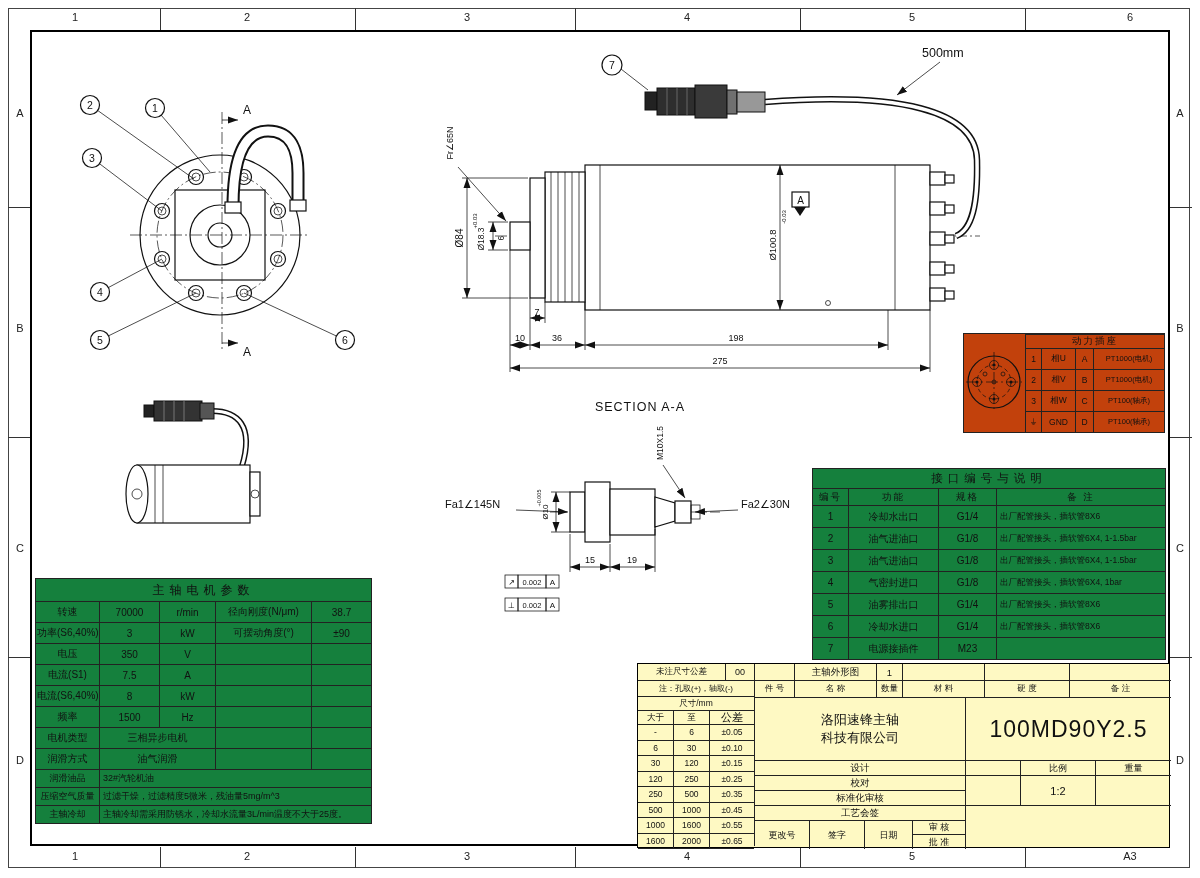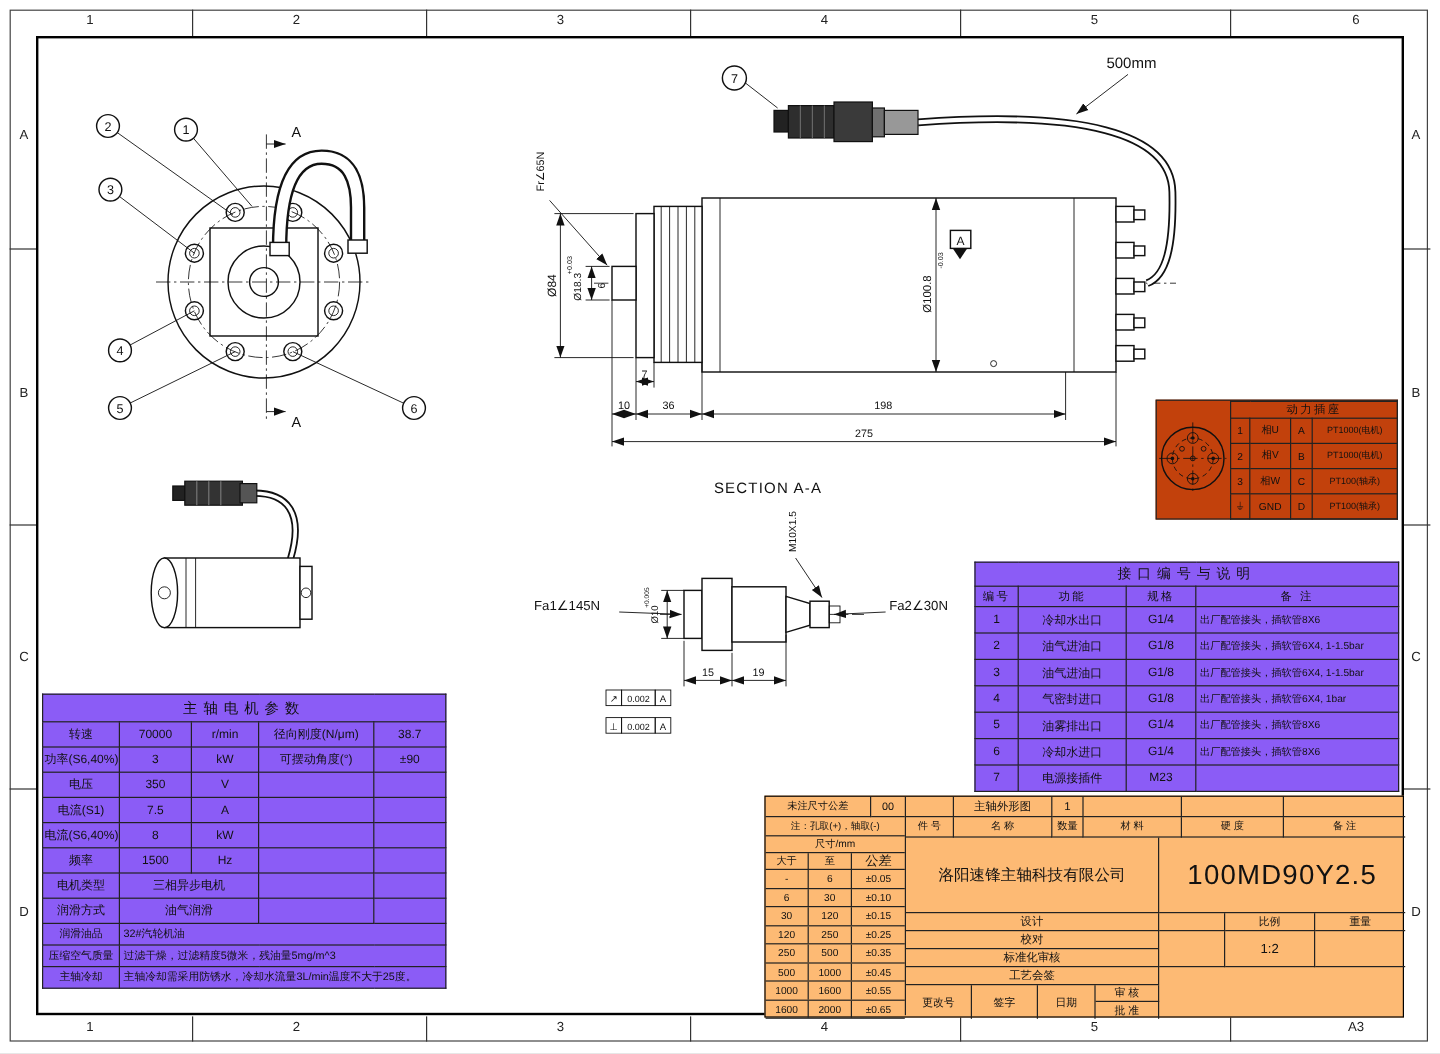--- a/index.html
+++ b/index.html
@@ -4,38 +4,38 @@
 <style>
 *{box-sizing:border-box;margin:0;padding:0}
 body{background:#9a9a9a;font-family:"Liberation Sans","DejaVu Sans",sans-serif}
 .page{position:relative;width:1200px;height:878px;background:#fff;color:#111;overflow:hidden}
 .abs{position:absolute}
 .frame-outer{left:8px;top:8px;width:1182px;height:860px;border:1px solid #444}
 .frame-inner{left:30px;top:30px;width:1140px;height:816px;border:2px solid #000}
 .grid-label{font-size:11px;width:24px;text-align:center;color:#222}
 .tick{background:#333}
 
-.tbl{border-collapse:collapse;table-layout:fixed;border:1.5px solid #000;background:#8b5cf6}
+.tbl{border-collapse:collapse;table-layout:fixed;border:1.5px solid #000;background:#15803d}
 .tbl td{border:1px solid #222;font-size:10px;text-align:center;white-space:nowrap;overflow:hidden;height:20px;padding:0 1px}
 .tbl .tbl-title{font-size:11.5px;letter-spacing:5px;height:22px}
 .tbl td.left{text-align:left;padding-left:3px}
 .motor-tbl td{height:21px}
 .motor-tbl .tbl-title{height:23px;font-size:12px}
 .motor-tbl tbody.small td{height:18px;font-size:9px;letter-spacing:0}
 .iface-tbl td{height:22px}
 .iface-tbl .tbl-title{height:20px}
 .iface-tbl .hdr td{height:17px;font-size:9.5px;letter-spacing:2px}
 .iface-tbl td.note{font-size:8.5px;text-align:left;padding-left:3px}
 .socket-box{border:1px solid #222;background:#c2410c}
 .socket-tbl{border:1px solid #222;border-collapse:collapse;table-layout:fixed;position:absolute;left:61px;top:0}
 .socket-tbl td{border:1px solid #222;font-size:8.5px;text-align:center;white-space:nowrap;overflow:hidden;height:21px;padding:0}
 .socket-tbl .tbl-title{height:14px;font-size:9.5px;letter-spacing:2px}
 .socket-tbl td.pt{font-size:7.5px}
 
-.tb{border:1.5px solid #000;background:#fdba74}
+.tb{border:1.5px solid #000;background:#fef9c3}
 .tbc{position:absolute;display:flex;align-items:center;justify-content:center;white-space:nowrap;overflow:hidden;font-size:9.5px}
 .br{border-right:1px solid #222}
 .bb{border-bottom:1px solid #222}
 .tol-row{display:flex;height:15.5px;border-bottom:1px solid #222;font-size:8.5px}
 .tol-row span{flex:0 0 36px;border-right:1px solid #222;line-height:15px;text-align:center;overflow:hidden}
 .tol-row span:last-child{flex:0 0 44px;border-right:none}
 .sign-row{height:15px;border-bottom:1px solid #222;font-size:9.5px;display:flex;align-items:center;justify-content:center}
 
 svg text{font-family:"Liberation Sans","DejaVu Sans",sans-serif;fill:#111}
 .ol{stroke:#111;stroke-width:1.2;fill:none}
@@ -607,21 +607,21 @@
     <span class="tbc br bb" style="left:265px;top:0;width:82px;height:17px"></span>
     <span class="tbc br bb" style="left:347px;top:0;width:85px;height:17px"></span>
     <span class="tbc bb" style="left:432px;top:0;width:101px;height:17px"></span>
     <span class="tbc br bb" style="left:117px;top:17px;width:40px;height:17px;font-size:8.5px">件 号</span>
     <span class="tbc br bb" style="left:157px;top:17px;width:82px;height:17px;font-size:8.5px">名 称</span>
     <span class="tbc br bb" style="left:239px;top:17px;width:26px;height:17px;font-size:8.5px">数量</span>
     <span class="tbc br bb" style="left:265px;top:17px;width:82px;height:17px;font-size:8.5px">材 料</span>
     <span class="tbc br bb" style="left:347px;top:17px;width:85px;height:17px;font-size:8.5px">硬 度</span>
     <span class="tbc bb" style="left:432px;top:17px;width:101px;height:17px;font-size:8.5px">备 注</span>
 
-    <div class="tbc br bb" style="left:117px;top:34px;width:211px;height:63px;flex-direction:row;font-size:13px;line-height:1.4">
+    <div class="tbc br bb" style="left:117px;top:34px;width:211px;height:63px;flex-direction:column;font-size:13px;line-height:1.4">
       <div>洛阳速锋主轴</div>
       <div>科技有限公司</div>
     </div>
 
     <div class="abs br" style="left:117px;top:97px;width:211px;height:60px">
 
     <div class="sign-row">设计</div>
         <div class="sign-row">校对</div>
         <div class="sign-row">标准化审核</div>
         <div class="sign-row">工艺会签</div>

